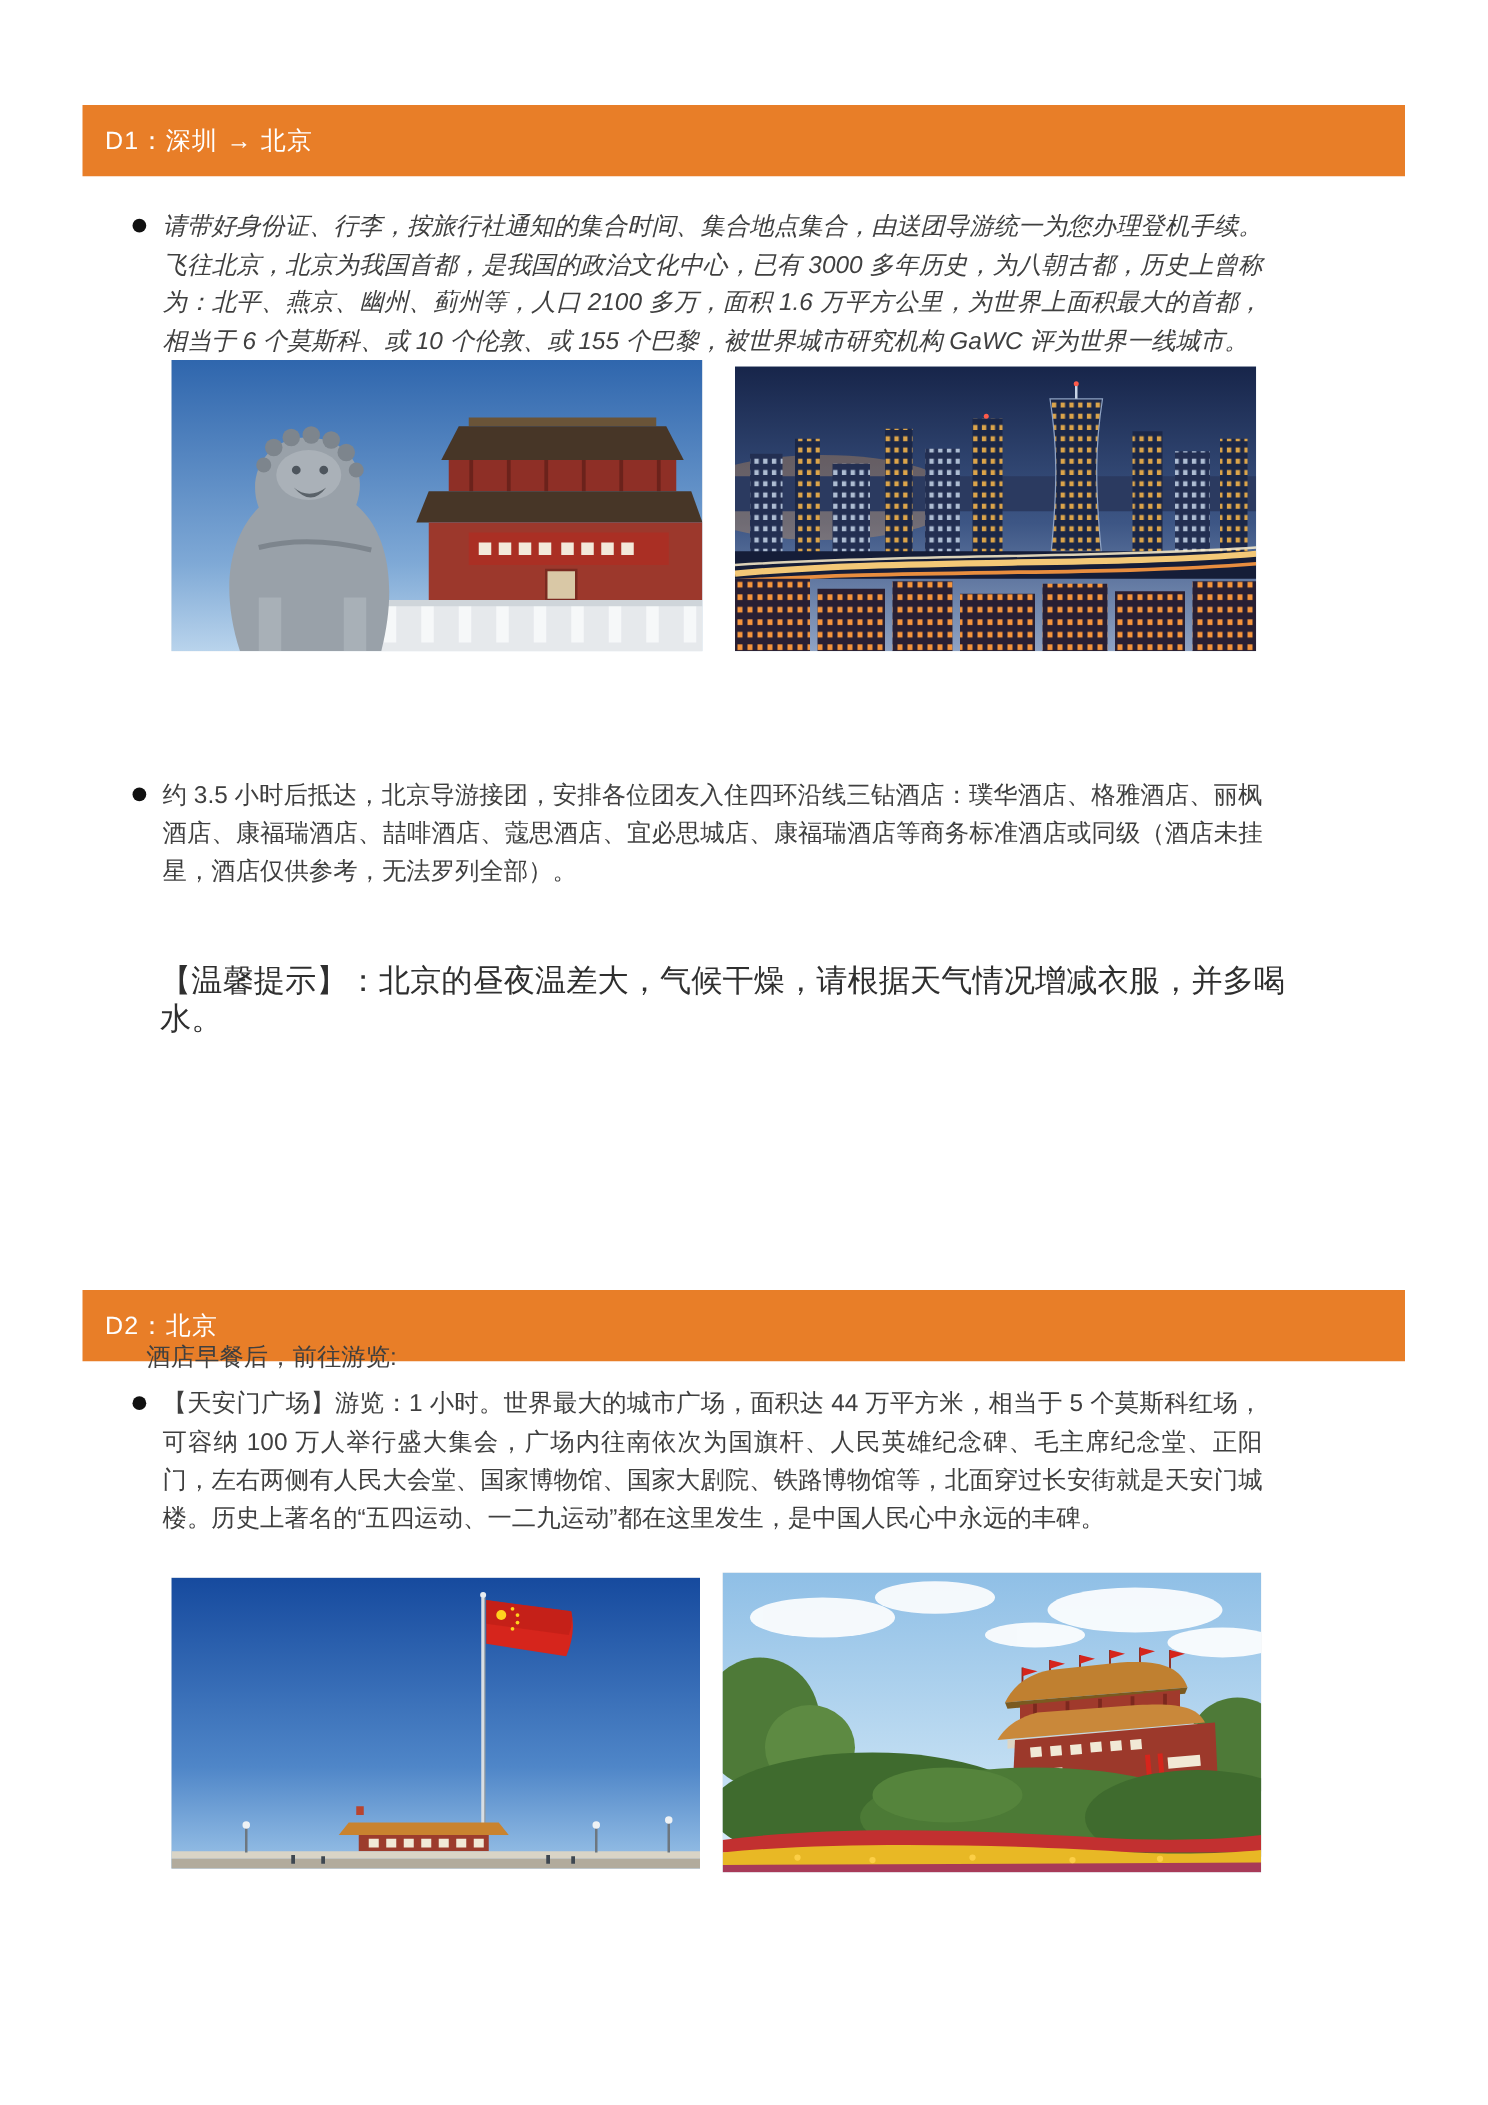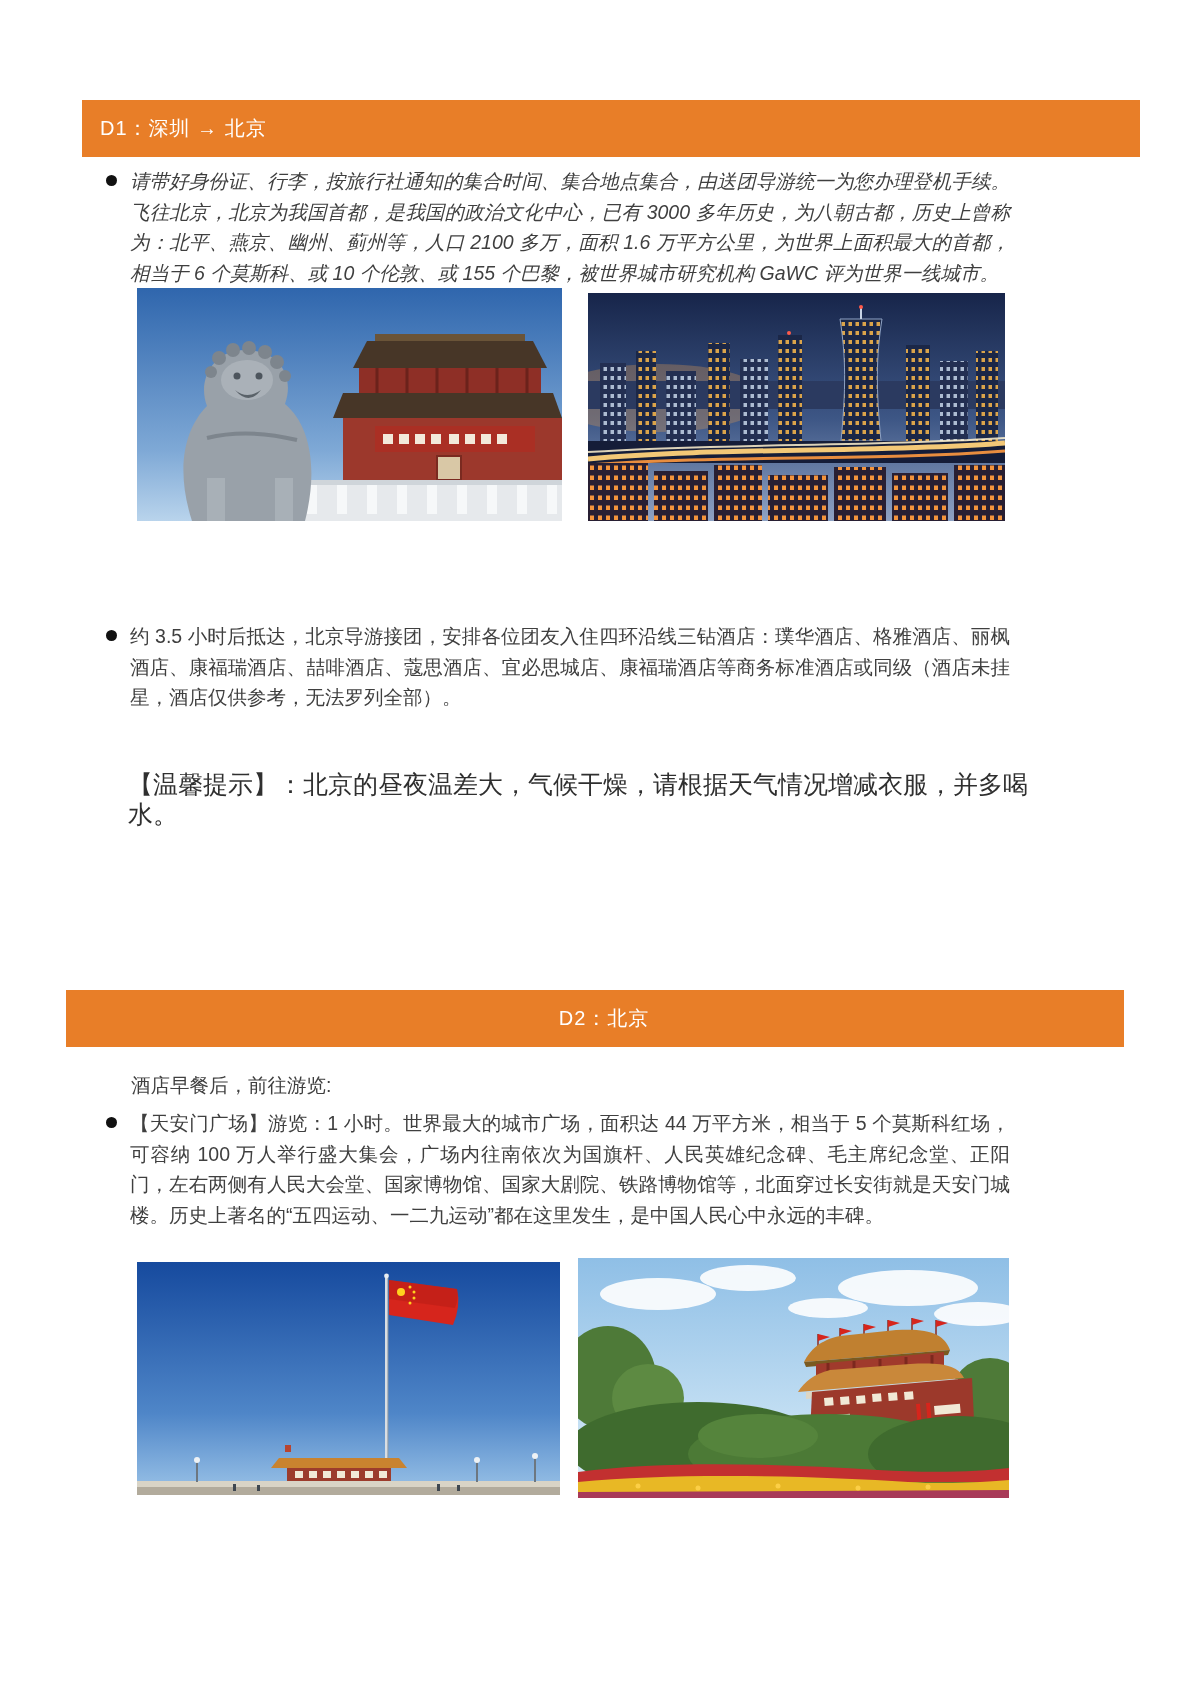--- a/index.html
+++ b/index.html
@@ -5,39 +5,39 @@
   html,body{margin:0;padding:0;background:#ffffff;}
   .page{
     position:relative;width:1190px;height:1684px;background:#ffffff;
     font-family:"Liberation Sans",sans-serif;color:#3f3f3f;overflow:hidden;
   }
   .bar{
     position:absolute;left:66px;width:1058px;height:57px;background:#E87E28;
     color:#ffffff;display:flex;align-items:center;box-sizing:border-box;
     padding-left:18px;font-size:20px;letter-spacing:1px;
   }
-  .bar-d1{top:100px;margin-left:16px;}
-  .bar-d2{top:990px;justify-content:center;}
+  .bar-d1{top:84px;}
+  .bar-d2{top:1032px;}
   .bullet-item{
     position:absolute;left:106px;display:flex;gap:13px;align-items:flex-start;
   }
   .dot{
     width:11px;height:11px;border-radius:50%;background:#111;flex:none;margin-top:9px;
   }
   .para{
     width:880px;font-size:19.5px;line-height:30.5px;text-align:justify;
     word-break:break-all;color:#3f3f3f;
   }
   .tip{
     position:absolute;left:128px;top:770px;width:900px;
     font-family:"DejaVu Serif","Liberation Serif",serif;
     font-size:25px;line-height:30px;color:#2f2f2f;
   }
   .intro{
-    position:absolute;left:131px;top:1072px;font-size:19.5px;color:#3f3f3f;
+    position:absolute;left:117px;top:1072px;font-size:19.5px;color:#3f3f3f;
   }
   .photo{position:absolute;overflow:hidden;background:#dfe6ec;}
   .photo svg{display:block;}
   .ph-1{left:137px;top:288px;width:425px;height:233px;}
   .ph-2{left:588px;top:293px;width:417px;height:228px;}
   .ph-3{left:137px;top:1262px;width:423px;height:233px;}
   .ph-4{left:578px;top:1258px;width:431px;height:240px;}
   .b1{top:166px;font-style:italic;}
   .b2{top:621px;}
   .b3{top:1108px;}

